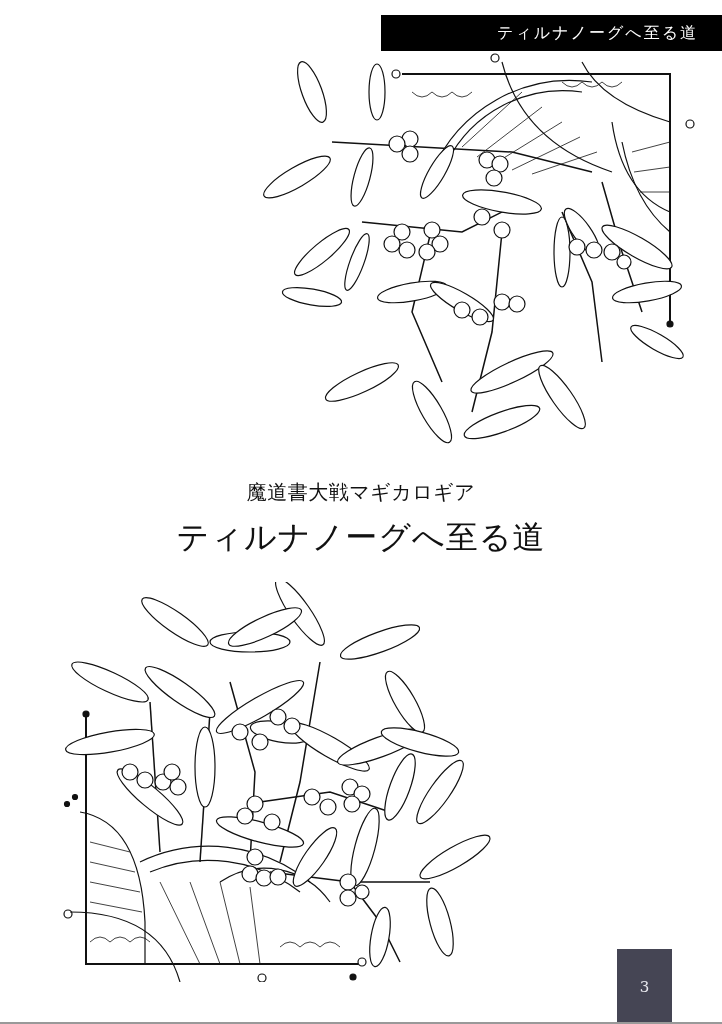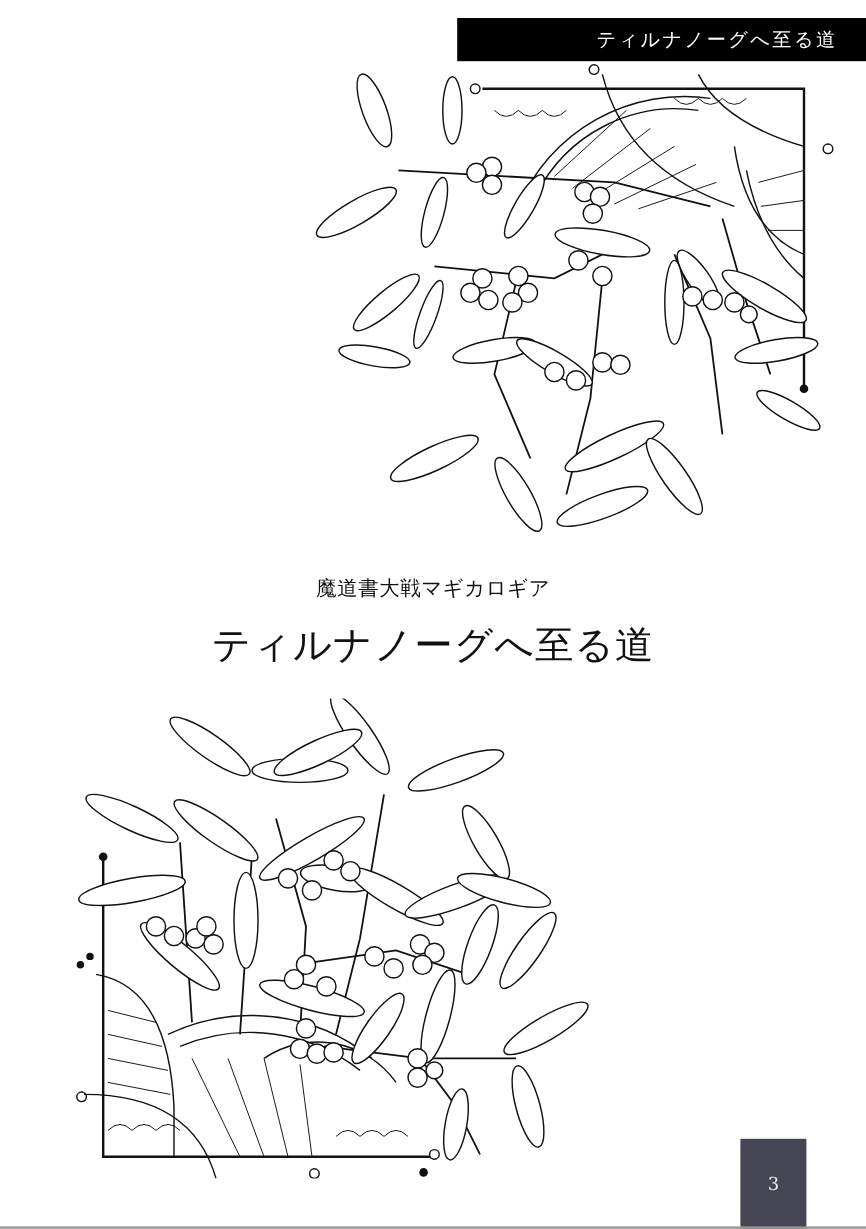--- a/index.html
+++ b/index.html
@@ -6,21 +6,21 @@
   body { width: 722px; height: 1024px; position: relative; overflow: hidden;
          font-family: "DejaVu Serif", serif; color: #111; }
   .header-band { position: absolute; left: 381px; top: 15px; width: 341px; height: 36px;
                  background: #000; color: #fff; display: flex; align-items: center;
                  justify-content: flex-end; padding-right: 24px; box-sizing: border-box;
                  font-family: "DejaVu Sans", sans-serif; font-size: 16px; letter-spacing: 2px; }
   .art { position: absolute; }
   .art-top { left: 262px; top: 52px; width: 440px; height: 400px; }
   .art-bottom { left: 50px; top: 582px; width: 450px; height: 400px; }
   .subtitle { position: absolute; left: 0; width: 722px; top: 479px; text-align: center;
-              font-size: 17px; letter-spacing: 0.5px; }
+              font-size: 20px; letter-spacing: 0.5px; }
   .title { position: absolute; left: 0; width: 722px; top: 516px; text-align: center;
            font-size: 32px; letter-spacing: 1px; }
   .page-num { position: absolute; left: 617px; top: 949px; width: 55px; height: 75px;
               background: #454554; color: #e8e8ee; display: flex; align-items: center;
               justify-content: center; font-size: 15px; }
   .bottom-rule { position: absolute; left: 0; top: 1022px; width: 722px; height: 2px; background: #999; }
 </style>
 </head>
 <body>
 

